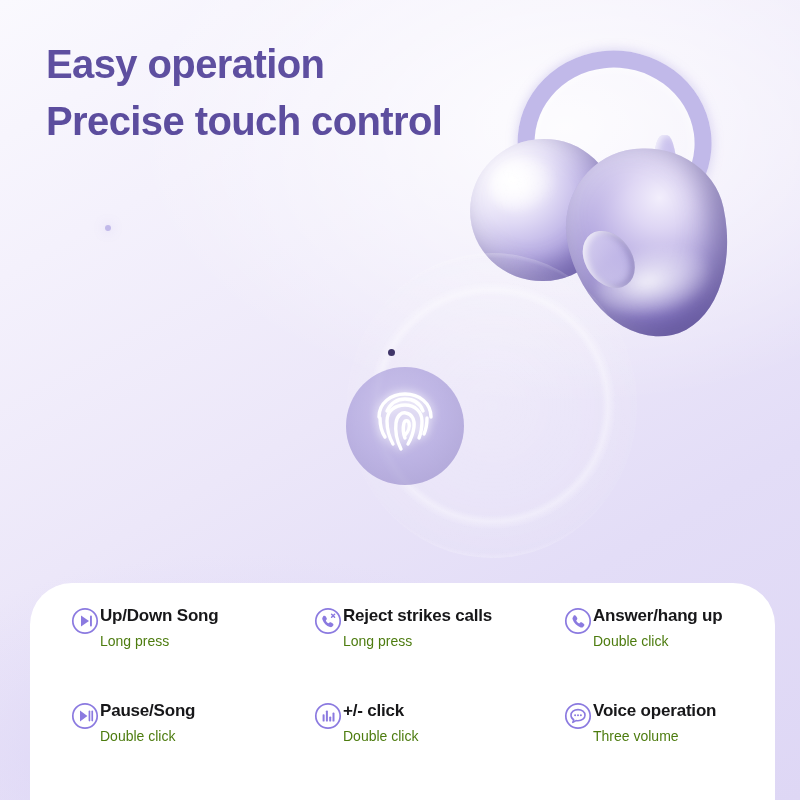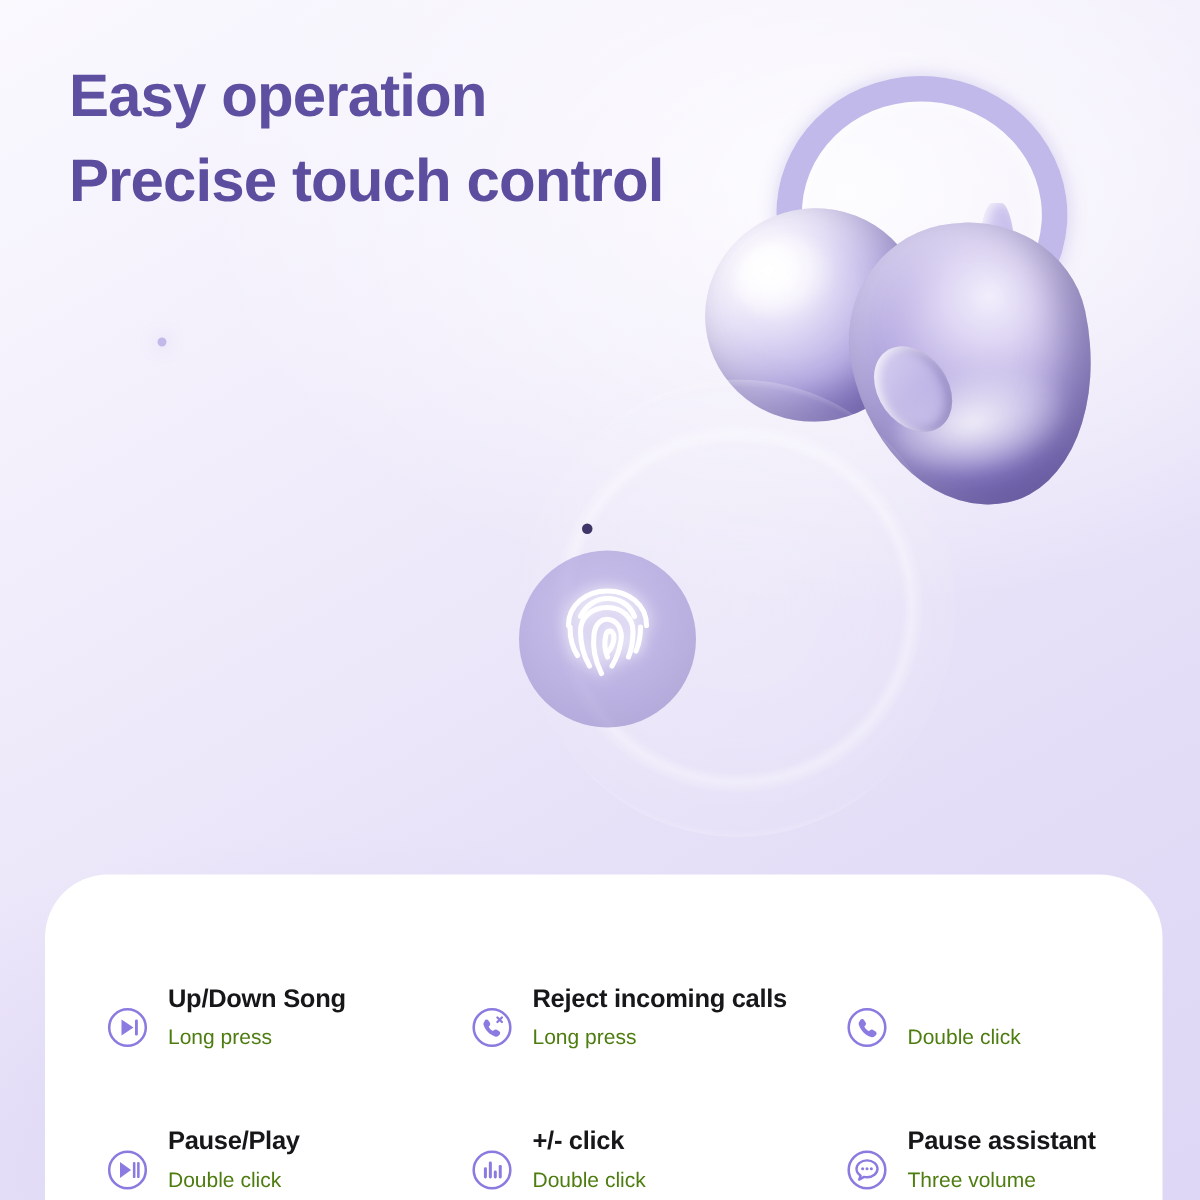--- a/index.html
+++ b/index.html
@@ -230,22 +230,21 @@
     height: 100%;
     display: grid;
     grid-template-columns: 243px 250px 252px;
     grid-template-rows: 95px 95px;
     padding: 22px 0 0 40px;
     box-sizing: border-box;
   }
 
   .feature {
     display: flex;
-    align-items: flex-end;
-    gap: 12px;
+    align-items: flex-start;
   }
   .feature-icon {
     flex: 0 0 auto;
     width: 30px;
     height: 30px;
     margin-top: 1px;
   }
   .feature-icon svg {
     display: block;
   }
@@ -334,48 +333,49 @@
 
       <div class="feature">
         <span class="feature-icon">
           <svg width="30" height="30" viewBox="0 0 30 30" fill="none">
             <circle cx="15" cy="15" r="12.2" stroke="#8b7ae0" stroke-width="1.7"></circle>
             <path d="M10.3 10.1 c0.7-0.7 1.8-0.6 2.3 0.2 l1 1.6 c0.4 0.6 0.3 1.4-0.2 1.9 l-0.6 0.6 c0.5 1.3 1.6 2.4 2.9 2.9 l0.6-0.6 c0.5-0.5 1.3-0.6 1.9-0.2 l1.6 1 c0.8 0.5 0.9 1.6 0.2 2.3 l-0.7 0.7 c-0.6 0.6-1.5 0.8-2.3 0.5 -3.6-1.2-6.4-4-7.6-7.6 -0.3-0.8-0.1-1.7 0.5-2.3 z" fill="#8b7ae0"></path>
             <path d="M18.6 8.3 L21.6 11.3 M21.6 8.3 L18.6 11.3" stroke="#8b7ae0" stroke-width="1.5" stroke-linecap="round"></path>
           </svg>
         </span>
         <span class="feature-text">
-          <span class="feature-title">Reject incoming calls</span>
+          <span class="feature-title">Reject strikes calls</span>
           <span class="feature-sub">Long press</span>
         </span>
       </div>
 
       <div class="feature">
         <span class="feature-icon">
           <svg width="30" height="30" viewBox="0 0 30 30" fill="none">
             <circle cx="15" cy="15" r="12.2" stroke="#8b7ae0" stroke-width="1.7"></circle>
             <path d="M10.6 9.8 c0.7-0.7 1.9-0.6 2.4 0.2 l1.1 1.7 c0.4 0.7 0.3 1.5-0.2 2 l-0.7 0.7 c0.6 1.4 1.7 2.5 3.1 3.1 l0.7-0.7 c0.5-0.5 1.4-0.6 2-0.2 l1.7 1.1 c0.8 0.5 1 1.7 0.2 2.4 l-0.8 0.8 c-0.6 0.6-1.6 0.8-2.4 0.5 -3.8-1.3-6.8-4.3-8.1-8.1 -0.3-0.8-0.1-1.8 0.5-2.4 z" fill="#8b7ae0"></path>
           </svg>
         </span>
         <span class="feature-text">
+          <span class="feature-title">Answer/hang up</span>
           <span class="feature-sub">Double click</span>
         </span>
       </div>
 
       <div class="feature">
         <span class="feature-icon">
           <svg width="30" height="30" viewBox="0 0 30 30" fill="none">
             <circle cx="15" cy="15" r="12.2" stroke="#8b7ae0" stroke-width="1.7"></circle>
             <path d="M10 9.6 L17.4 15 L10 20.4 Z" fill="#8b7ae0"></path>
             <rect x="18.6" y="9.6" width="1.7" height="10.8" rx="0.8" fill="#8b7ae0"></rect>
             <rect x="21.4" y="9.6" width="1.7" height="10.8" rx="0.8" fill="#8b7ae0"></rect>
           </svg>
         </span>
         <span class="feature-text">
-          <span class="feature-title">Pause/Play</span>
+          <span class="feature-title">Pause/Song</span>
           <span class="feature-sub">Double click</span>
         </span>
       </div>
 
       <div class="feature">
         <span class="feature-icon">
           <svg width="30" height="30" viewBox="0 0 30 30" fill="none">
             <circle cx="15" cy="15" r="12.2" stroke="#8b7ae0" stroke-width="1.7"></circle>
             <rect x="9.6" y="13.2" width="2" height="7.4" rx="0.9" fill="#8b7ae0"></rect>
             <rect x="12.9" y="9.4" width="2" height="11.2" rx="0.9" fill="#8b7ae0"></rect>
@@ -393,21 +393,21 @@
         <span class="feature-icon">
           <svg width="30" height="30" viewBox="0 0 30 30" fill="none">
             <circle cx="15" cy="15" r="12.2" stroke="#8b7ae0" stroke-width="1.7"></circle>
             <path d="M15 8.6 c3.9 0 7 2.5 7 5.6 0 3.1-3.1 5.6-7 5.6 -0.7 0-1.4-0.1-2-0.2 l-3.2 1.8 0.9-2.7 c-1.7-1-2.7-2.6-2.7-4.5 0-3.1 3.1-5.6 7-5.6 z" stroke="#8b7ae0" stroke-width="1.6" stroke-linejoin="round"></path>
             <circle cx="12.1" cy="14.2" r="1" fill="#8b7ae0"></circle>
             <circle cx="15" cy="14.2" r="1" fill="#8b7ae0"></circle>
             <circle cx="17.9" cy="14.2" r="1" fill="#8b7ae0"></circle>
           </svg>
         </span>
         <span class="feature-text">
-          <span class="feature-title">Pause assistant</span>
+          <span class="feature-title">Voice operation</span>
           <span class="feature-sub">Three volume</span>
         </span>
       </div>
 
     </div>
   </div>
 
 </div>
 
 </body></html>

